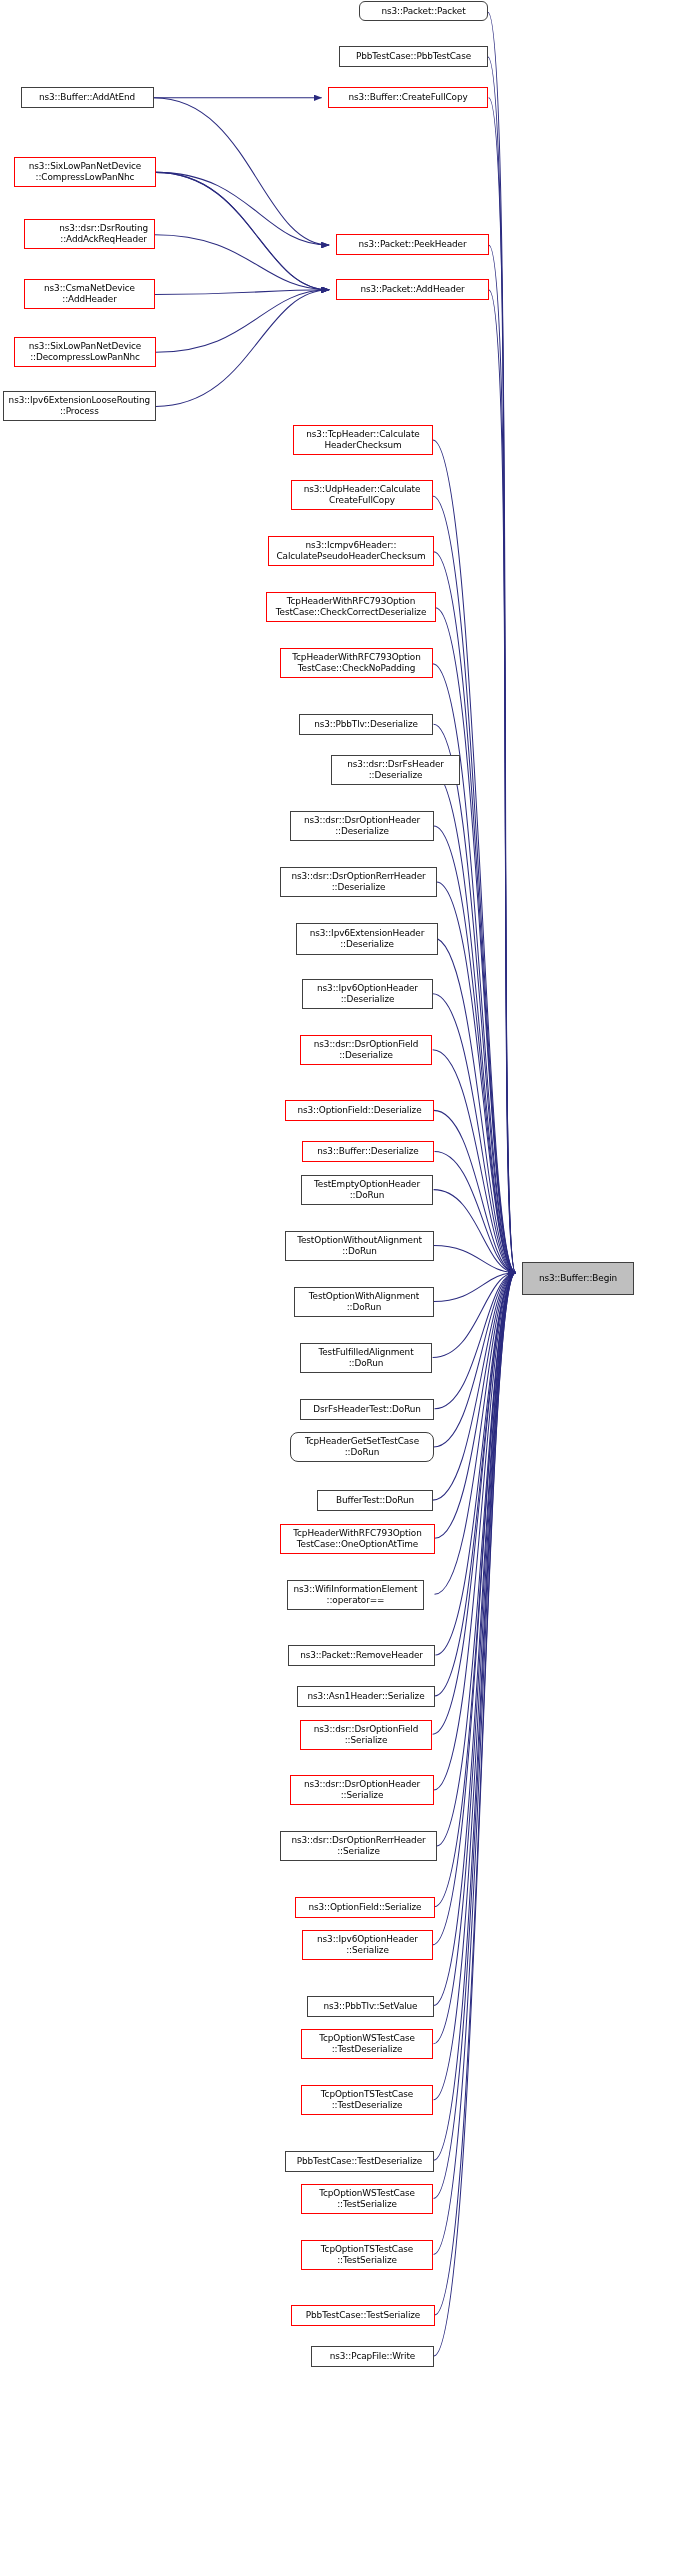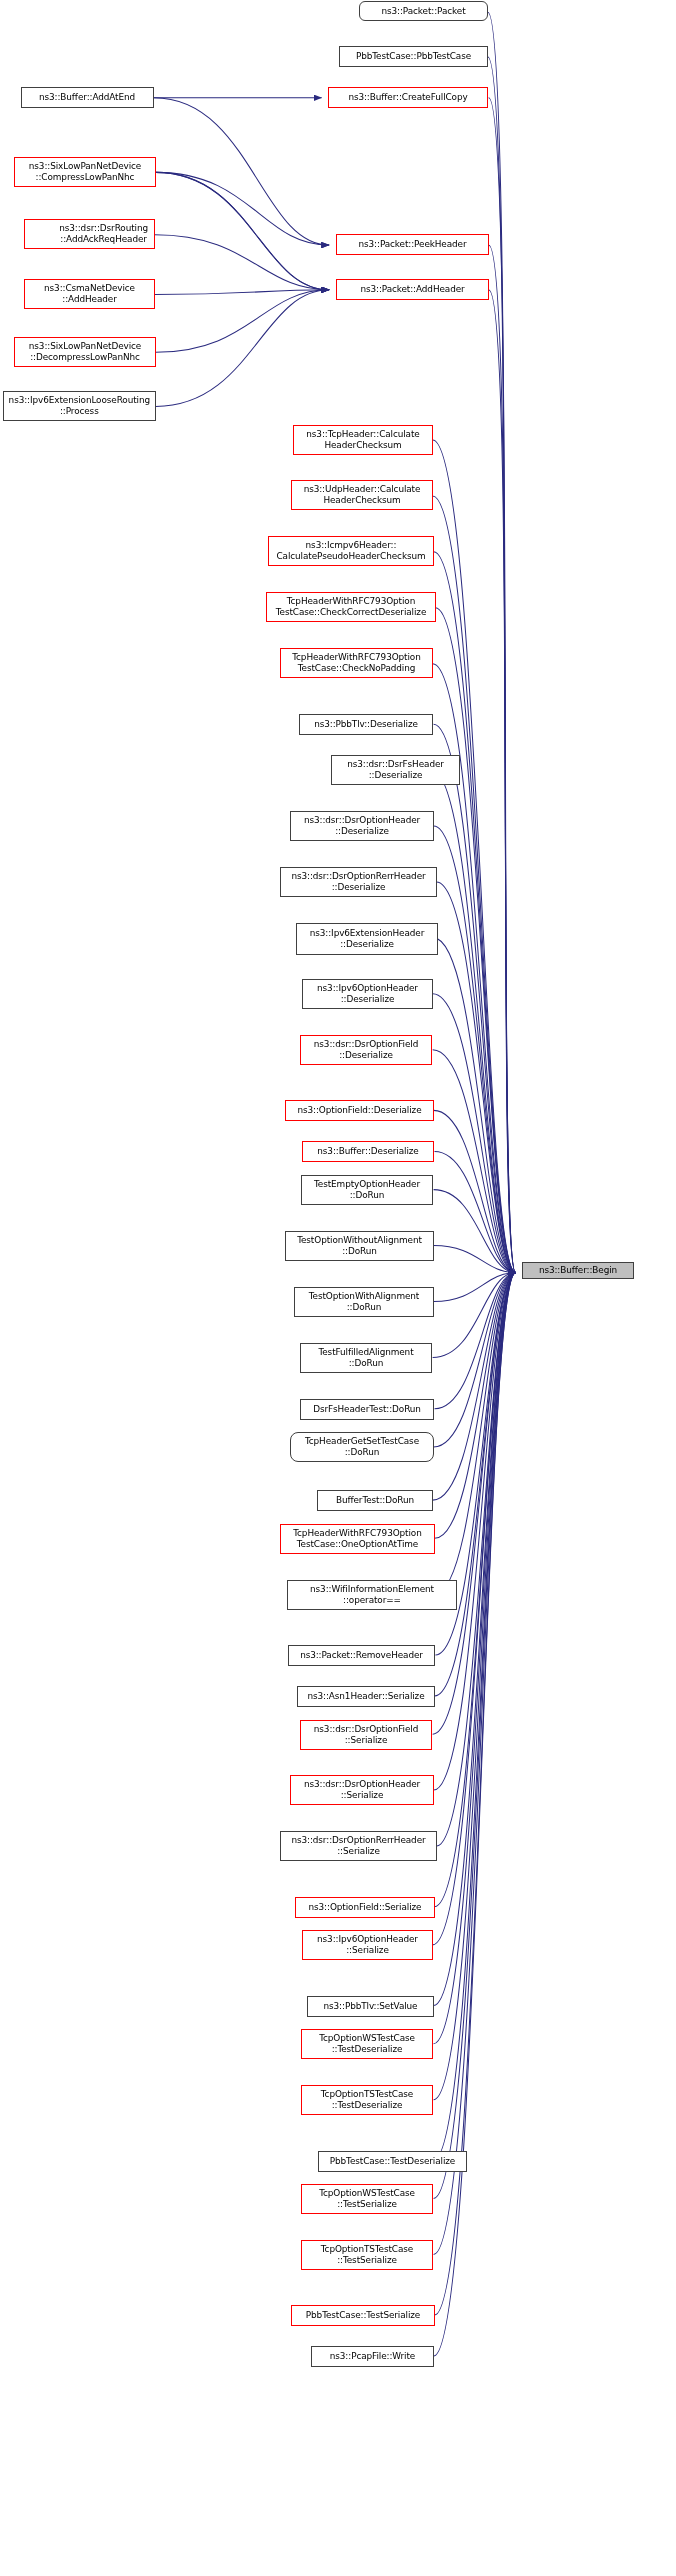--- a/index.html
+++ b/index.html
@@ -108,21 +108,21 @@
       <div class="node red" style="left: 24px; top: 279px; width: 131px; height: 30px;">ns3::CsmaNetDevice
 ::AddHeader</div>
       <div class="node red" style="left: 336px; top: 279px; width: 153px; height: 20.5px;">ns3::Packet::AddHeader</div>
       <div class="node red" style="left: 14px; top: 337px; width: 142px; height: 30px;">ns3::SixLowPanNetDevice
 ::DecompressLowPanNhc</div>
       <div class="node dark" style="left: 2.8px; top: 391px; width: 153px; height: 30px;">ns3::Ipv6ExtensionLooseRouting
 ::Process</div>
       <div class="node red" style="left: 293px; top: 425px; width: 140px; height: 30px;">ns3::TcpHeader::Calculate
 HeaderChecksum</div>
       <div class="node red" style="left: 291px; top: 480px; width: 142px; height: 30px;">ns3::UdpHeader::Calculate
-HeaderChecksum</div>
+CreateFullCopy</div>
       <div class="node red" style="left: 268px; top: 536px; width: 166px; height: 30px;">ns3::Icmpv6Header::
 CalculatePseudoHeaderChecksum</div>
       <div class="node red" style="left: 266px; top: 592px; width: 170px; height: 30px;">TcpHeaderWithRFC793Option
 TestCase::CheckCorrectDeserialize</div>
       <div class="node red" style="left: 280px; top: 648px; width: 153px; height: 30px;">TcpHeaderWithRFC793Option
 TestCase::CheckNoPadding</div>
       <div class="node dark" style="left: 299px; top: 714px; width: 134px; height: 20.5px;">ns3::PbbTlv::Deserialize</div>
       <div class="node dark" style="left: 303px; top: 755px; width: 129px; height: 30px; margin-left: 28px;">ns3::dsr::DsrFsHeader
 ::Deserialize</div>
       <div class="node dark" style="left: 290px; top: 811px; width: 144px; height: 30px;">ns3::dsr::DsrOptionHeader
@@ -144,41 +144,41 @@
       <div class="node dark" style="left: 294px; top: 1287px; width: 140px; height: 30px;">TestOptionWithAlignment
 ::DoRun</div>
       <div class="node dark" style="left: 300px; top: 1343px; width: 132px; height: 30px;">TestFulfilledAlignment
 ::DoRun</div>
       <div class="node dark" style="left: 300px; top: 1399px; width: 134px; height: 20.5px;">DsrFsHeaderTest::DoRun</div>
       <div class="node dark" style="left: 290px; top: 1432px; width: 144px; height: 30px; border-radius: 8px;">TcpHeaderGetSetTestCase
 ::DoRun</div>
       <div class="node dark" style="left: 317px; top: 1490px; width: 116px; height: 20.5px;">BufferTest::DoRun</div>
       <div class="node red" style="left: 280px; top: 1524px; width: 155px; height: 30px;">TcpHeaderWithRFC793Option
 TestCase::OneOptionAtTime</div>
-      <div class="node dark" style="left: 287px; top: 1580px; width: 170px; height: 30px;">ns3::WifiInformationElement
+      <div class="node dark" style="left: 287px; top: 1580px; width: 137px; height: 30px;">ns3::WifiInformationElement
 ::operator==</div>
       <div class="node dark" style="left: 288px; top: 1645px; width: 147px; height: 20.5px;">ns3::Packet::RemoveHeader</div>
       <div class="node dark" style="left: 297px; top: 1686px; width: 138px; height: 20.5px;">ns3::Asn1Header::Serialize</div>
       <div class="node red" style="left: 300px; top: 1720px; width: 132px; height: 30px;">ns3::dsr::DsrOptionField
 ::Serialize</div>
       <div class="node red" style="left: 290px; top: 1775px; width: 144px; height: 30px;">ns3::dsr::DsrOptionHeader
 ::Serialize</div>
       <div class="node dark" style="left: 280px; top: 1831px; width: 157px; height: 30px;">ns3::dsr::DsrOptionRerrHeader
 ::Serialize</div>
       <div class="node red" style="left: 295px; top: 1897px; width: 140px; height: 20.5px;">ns3::OptionField::Serialize</div>
       <div class="node red" style="left: 302px; top: 1930px; width: 131px; height: 30px;">ns3::Ipv6OptionHeader
 ::Serialize</div>
       <div class="node dark" style="left: 307px; top: 1996px; width: 127px; height: 20.5px;">ns3::PbbTlv::SetValue</div>
       <div class="node red" style="left: 301px; top: 2029px; width: 132px; height: 30px;">TcpOptionWSTestCase
 ::TestDeserialize</div>
       <div class="node red" style="left: 301px; top: 2085px; width: 132px; height: 30px;">TcpOptionTSTestCase
 ::TestDeserialize</div>
-      <div class="node dark" style="left: 285px; top: 2151px; width: 149px; height: 20.5px; margin-left: 33px;">PbbTestCase::TestDeserialize</div>
+      <div class="node dark" style="left: 285px; top: 2151px; width: 149px; height: 20.5px;">PbbTestCase::TestDeserialize</div>
       <div class="node red" style="left: 301px; top: 2184px; width: 132px; height: 30px;">TcpOptionWSTestCase
 ::TestSerialize</div>
       <div class="node red" style="left: 301px; top: 2240px; width: 132px; height: 30px;">TcpOptionTSTestCase
 ::TestSerialize</div>
       <div class="node red" style="left: 291px; top: 2305px; width: 144px; height: 20.5px;">PbbTestCase::TestSerialize</div>
       <div class="node dark" style="left: 311px; top: 2346px; width: 123px; height: 20.5px;">ns3::PcapFile::Write</div>
-      <div class="node focus" style="left: 522px; top: 1262px; width: 112px; height: 17px;">ns3::Buffer::Begin</div>
+      <div class="node focus" style="left: 522px; top: 1262px; width: 112px; height: 33px;">ns3::Buffer::Begin</div>
     </div>
 </div>
 
 
 </body></html>

